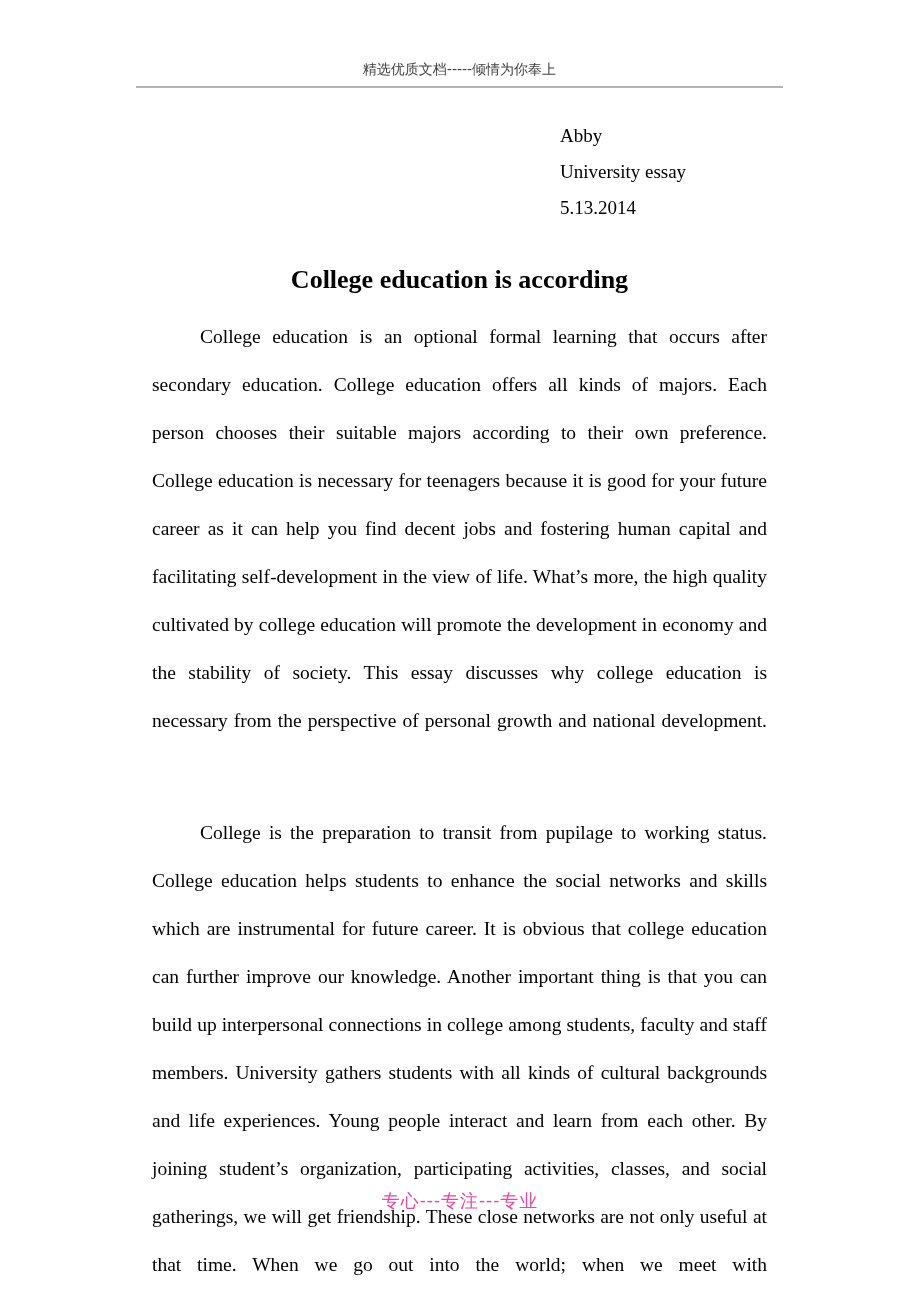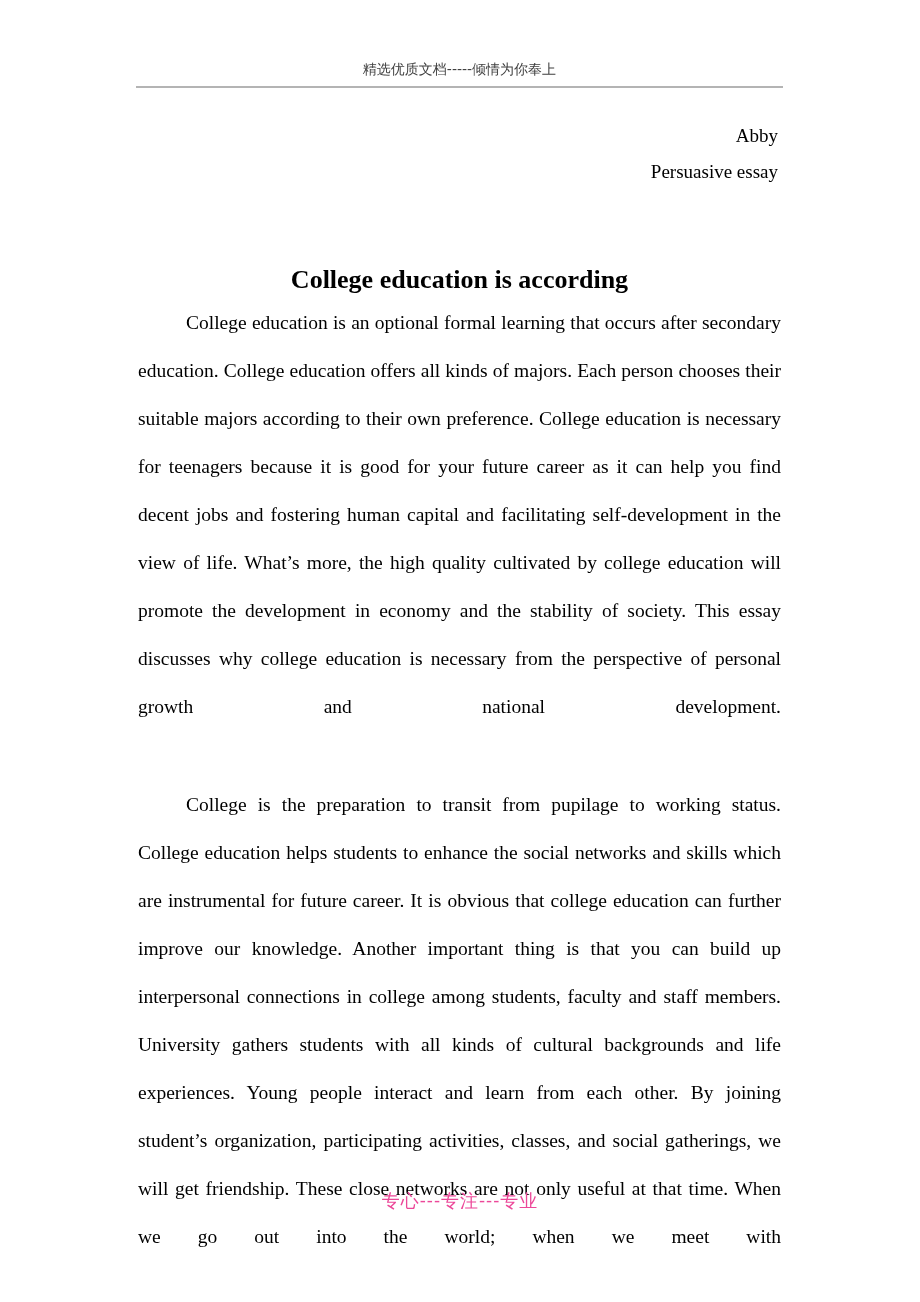--- a/index.html
+++ b/index.html
@@ -44,21 +44,21 @@
     height: 0;
     border-top: 2px solid #b4b4b4;
   }
 
   
   .byline {
     position: absolute;
     left: 560px;
     top: 118px;
     width: 218px;
-    text-align: right;
+    text-align: left;
   }
   .byline-line {
     font-size: 19px;
     line-height: 36px;
     color: #000000;
     white-space: nowrap;
   }
 
   
   .doc-title {
@@ -74,21 +74,21 @@
   }
 
   
   .body-text {
     position: absolute;
     left: 136px;
     top: 297px;
     width: 647px;
   }
   .para {
-    margin: 2px;
+    margin: 16px;
     text-align: justify;
     text-justify: inter-word;
     font-size: 19.5px;
     line-height: 48px;
     text-indent: 48px;
     color: #000000;
     hyphens: none;
   }
   .para + .para {
     margin-top: 0;
@@ -123,21 +123,22 @@
 
 <div class="page">
 
   <div class="doc-header">
     <div class="doc-header-text">精选优质文档-----倾情为你奉上</div>
     <div class="header-rule"></div>
   </div>
 
   <div class="byline">
     <div class="byline-line">Abby</div>
-    <div class="byline-line">Persuasive essay</div>
+    <div class="byline-line">University essay</div>
+    <div class="byline-line">5.13.2014</div>
   </div>
 
   <h1 class="doc-title">College education is according</h1>
 
   <div class="body-text">
     <p class="para">College education is an optional formal learning that occurs after secondary education. College education offers all kinds of majors. Each person chooses their suitable majors according to their own preference. College education is necessary for teenagers because it is good for your future career as it can help you find decent jobs and fostering human capital and facilitating self-development in the view of life. What’s more, the high quality cultivated by college education will promote the development in economy and the stability of society. This essay discusses why college education is necessary from the perspective of personal growth and national development.</p>
     <p class="para">College is the preparation to transit from pupilage to working status. College education helps students to enhance the social networks and skills which are instrumental for future career. It is obvious that college education can further improve our knowledge. Another important thing is that you can build up interpersonal connections in college among students, faculty and staff members. University gathers students with all kinds of cultural backgrounds and life experiences. Young people interact and learn from each other. By joining student’s organization, participating activities, classes, and social gatherings, we will get friendship. These close networks are not only useful at that time. When we go out into the world; when we meet with</p>
   </div>
 
   <div class="doc-footer">

